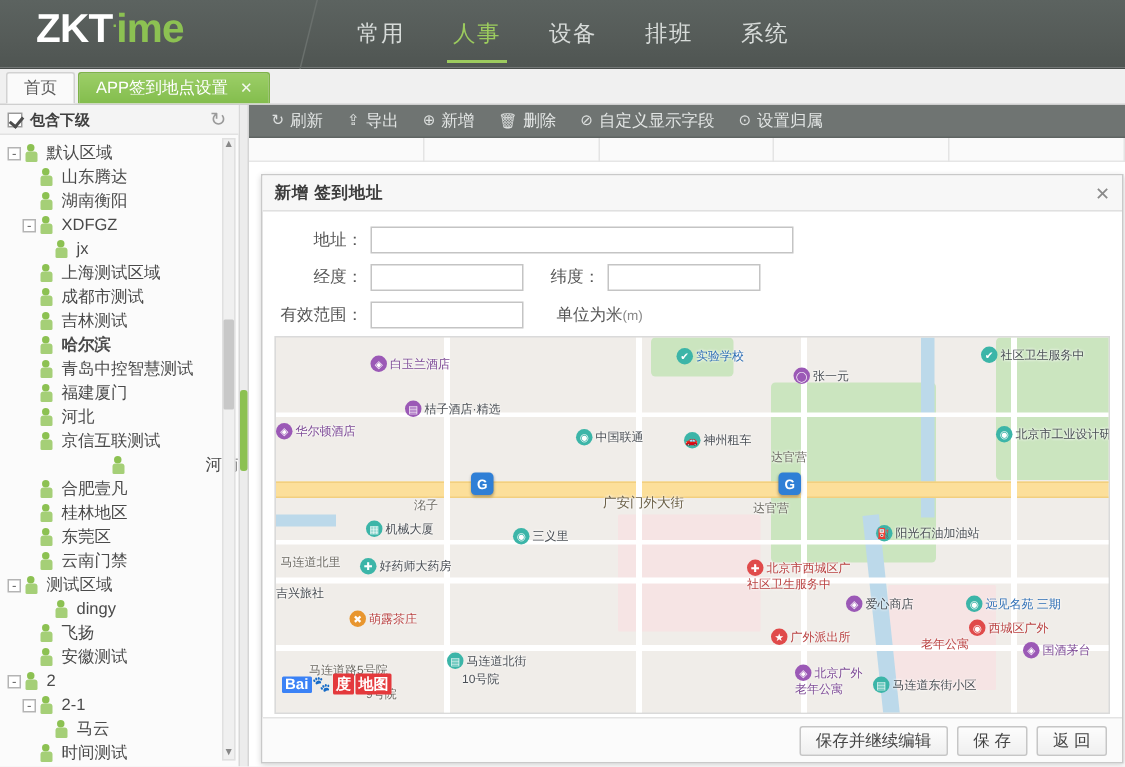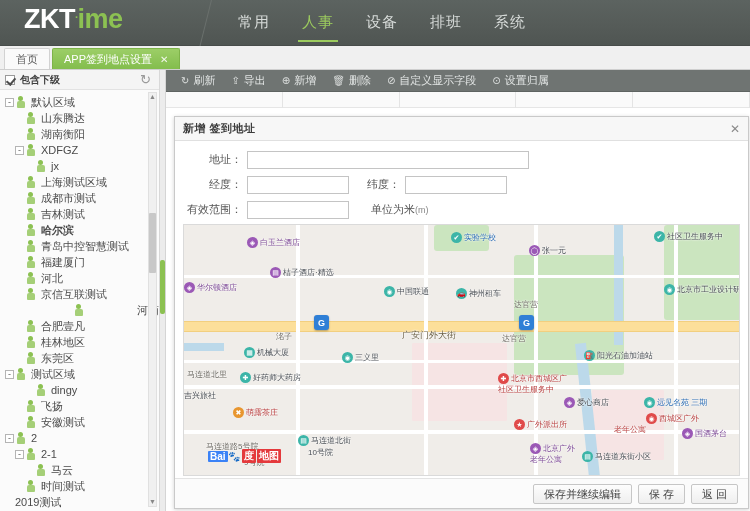--- a/index.html
+++ b/index.html
@@ -224,21 +224,21 @@
   .streetlbl.major { font-size:9px; color:#6b6047; }
   .center-marker {
     position:absolute; width:15px; height:15px; border-radius:3px;
     background:#2f7fd6; display:flex; align-items:center; justify-content:center;
     color:#fff; font-size:9px; font-weight:bold; box-shadow:0 1px 2px rgba(0,0,0,.3);
   }
   .baidu-logo {
     position:absolute; left:4px; bottom:12px; display:flex; align-items:center;
     font-size:10px; font-weight:bold;
   }
-  .bl-b { background:#3b82f6; color:#fff; padding:0 2px; border-radius:1px;margin-left:20px; }
+  .bl-b { background:#3b82f6; color:#fff; padding:0 2px; border-radius:1px; }
   .bl-p { color:#2f2fd6; padding:0 1px; }
   .bl-c { background:#e4393c; color:#fff; padding:0 2px; border-radius:1px; }
   .map-attr {
     position:absolute; left:0; right:0; bottom:0; height:12px;
     background:rgba(255,255,255,.82); font-size:8px; color:#666;
     line-height:12px; padding-left:3px; white-space:nowrap; overflow:hidden;
   }
 
   
   .dlg-foot {
@@ -367,20 +367,25 @@
         </div>
         <div class="tnode" style="padding-left: 13px;">
           <span class="t-exp blank"></span>
           <span class="t-ico"></span>
           <span class="t-lbl">桂林地区</span>
         </div>
         <div class="tnode" style="padding-left: 13px;">
           <span class="t-exp blank"></span>
           <span class="t-ico"></span>
           <span class="t-lbl">东莞区</span>
+        </div>
+        <div class="tnode" style="padding-left: 13px;">
+          <span class="t-exp blank"></span>
+          <span class="t-ico"></span>
+          <span class="t-lbl">云南门禁</span>
         </div>
         <div class="tnode" style="padding-left: 3px;">
           <span class="t-exp">-</span>
           <span class="t-ico"></span>
           <span class="t-lbl">测试区域</span>
         </div>
         <div class="tnode" style="padding-left: 23px;">
           <span class="t-exp blank"></span>
           <span class="t-ico"></span>
           <span class="t-lbl">dingy</span>

